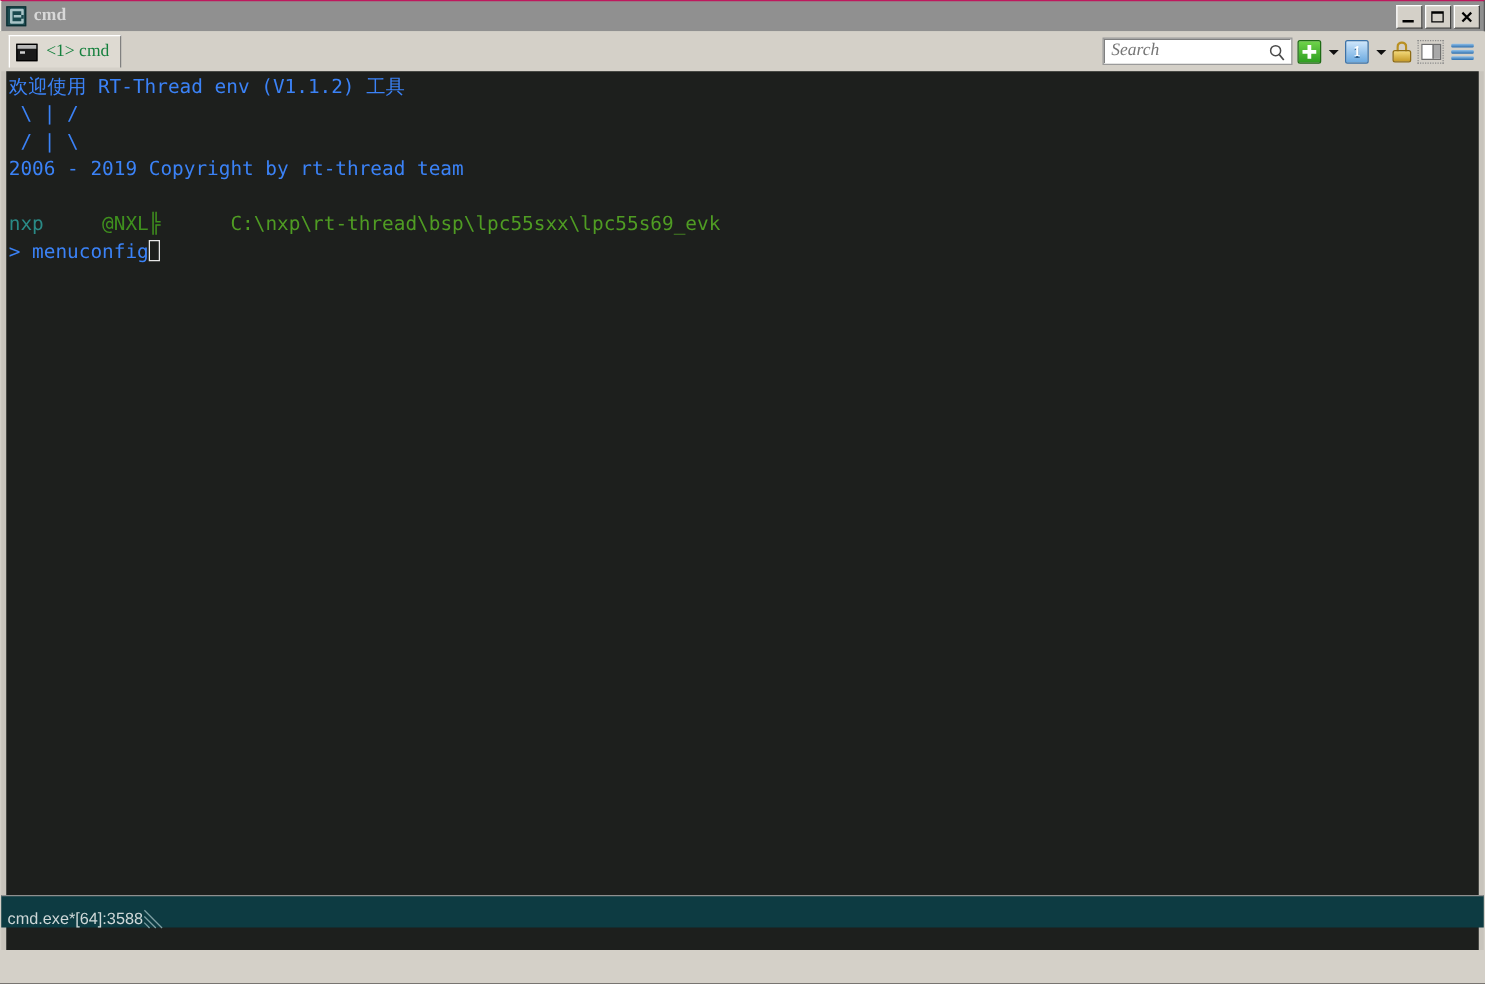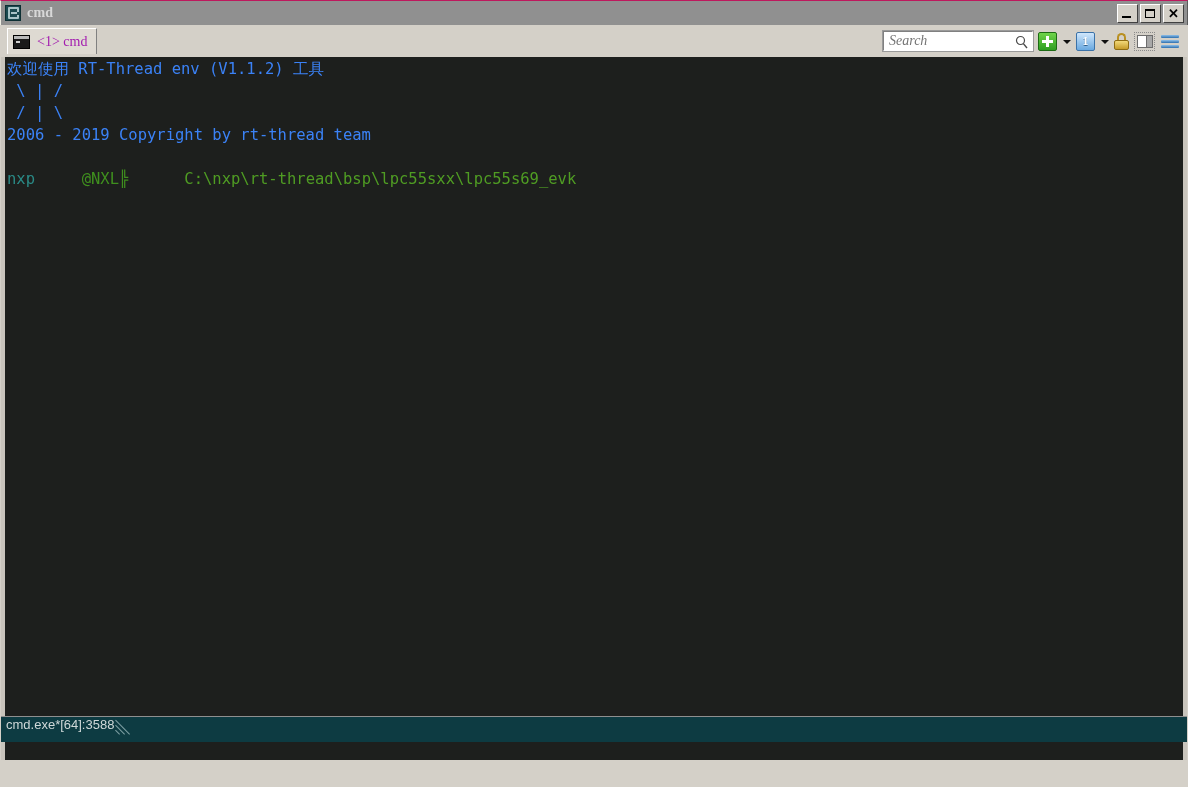--- a/index.html
+++ b/index.html
@@ -158,21 +158,21 @@
   .tab-icon::after {
     content: "";
     position: absolute;
     left: 2px; top: 5px;
     width: 4px; height: 2px;
     background: #d0d0d0;
   }
   .tab-label {
     font-family: "Liberation Serif", serif;
     font-size: 14px;
-    color: #a21caf;
+    color: #15803d;
     white-space: nowrap;
   }
 
   .toolbar {
     margin-left: auto;
     margin-right: 6px;
     display: flex;
     align-items: center;
     gap: 4px;
   }
@@ -367,21 +367,21 @@
   
   .statusbar {
     position: absolute;
     left: 1px; top: 716px;
     width: 1186px;
     height: 26px;
     background: #0d3b42;
     border-top: 1px solid #8f8f8f;
     box-sizing: border-box;
     display: flex;
-    align-items: flex-start;
+    align-items: flex-end;
     color: #cfd8d8;
     font-family: "Liberation Sans", sans-serif;
     font-size: 13px;
   }
   .sb-left {
     padding-left: 5px;
     white-space: nowrap;
   }
   .sb-right {
     margin-left: auto;
@@ -479,20 +479,21 @@
   </div>
 
   <div class="term-frame">
     <div class="terminal" id="terminal">
         <div class="term-line"><span class="c-prompt">欢迎使用 RT-Thread env (V1.1.2) 工具</span></div>
         <div class="term-line"><span class="c-prompt"> \ | /</span></div>
         <div class="term-line"><span class="c-prompt"> / | \</span></div>
         <div class="term-line"><span class="c-prompt">2006 - 2019 Copyright by rt-thread team</span></div>
         <div class="term-line">&nbsp;</div>
         <div class="term-line"><span class="c-user">nxp</span><span class="c-prompt">     </span><span class="c-host">@NXL╠</span><span class="c-prompt">      </span><span class="c-path">C:\nxp\rt-thread\bsp\lpc55sxx\lpc55s69_evk</span></div>
+        <div class="term-line"><span class="c-prompt">&gt; menuconfig</span><span class="cursor"></span></div>
       </div>
   </div>
 
   <div class="statusbar">
     <div class="sb-left">cmd.exe*[64]:3588</div>
     <div class="grip">
       <i></i>
         <i></i>
         <i></i>
     </div>

